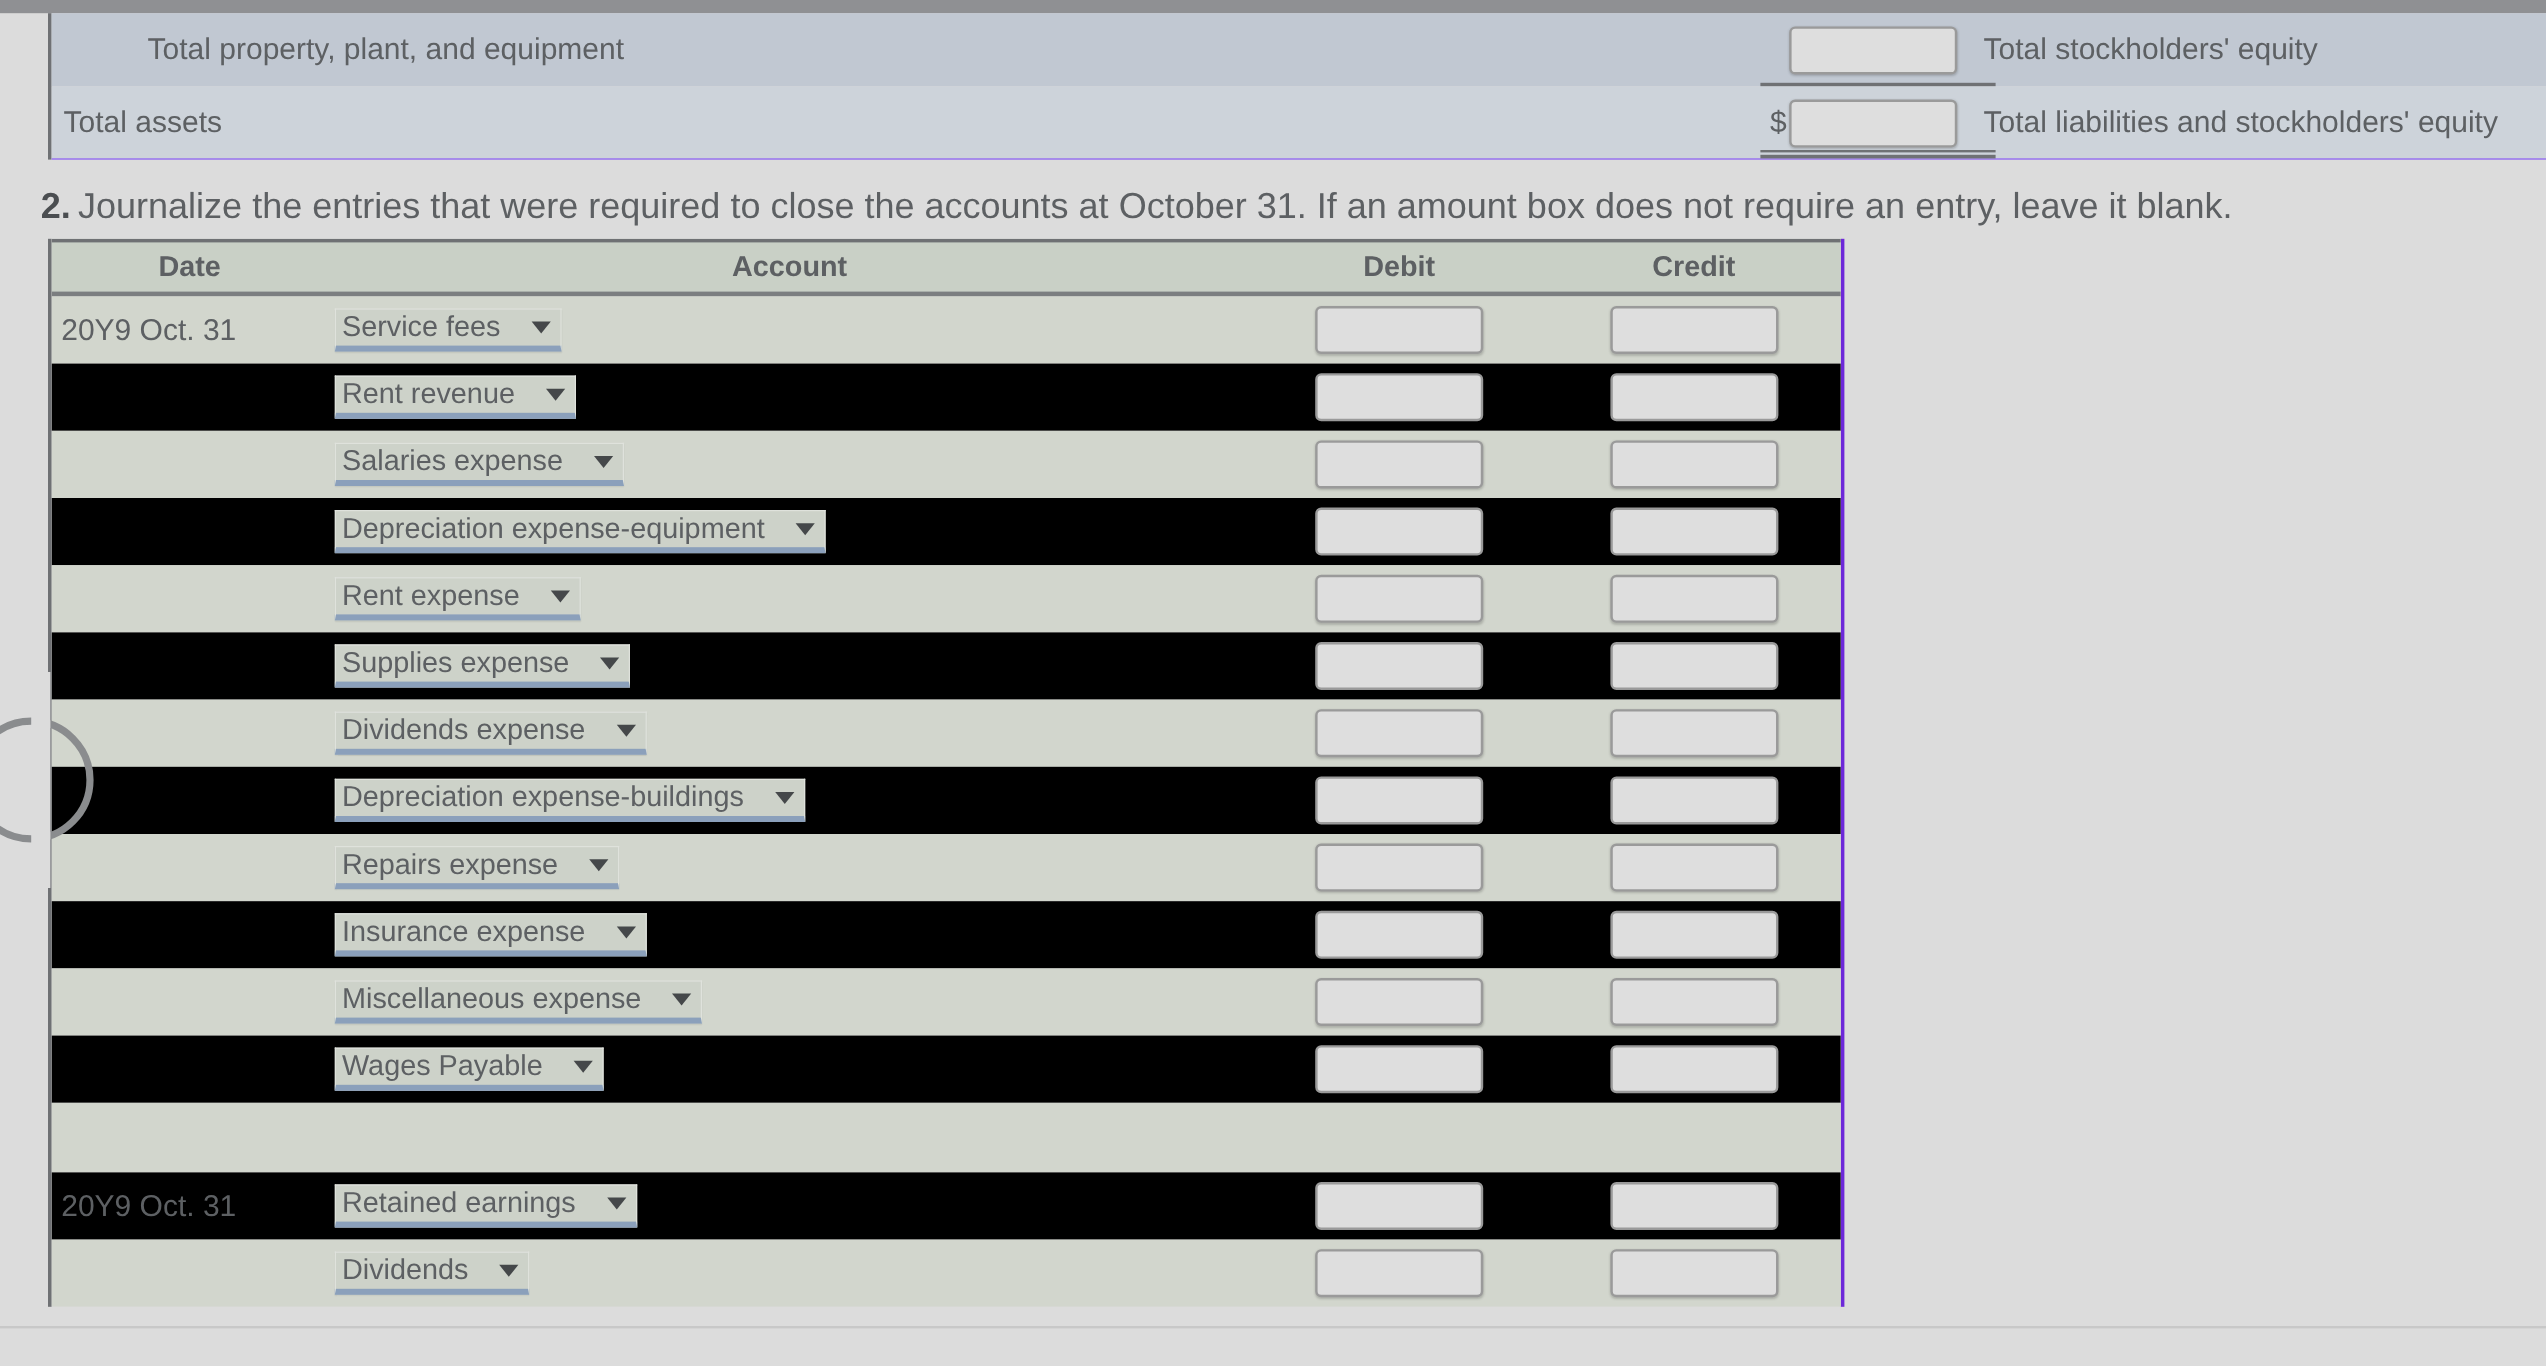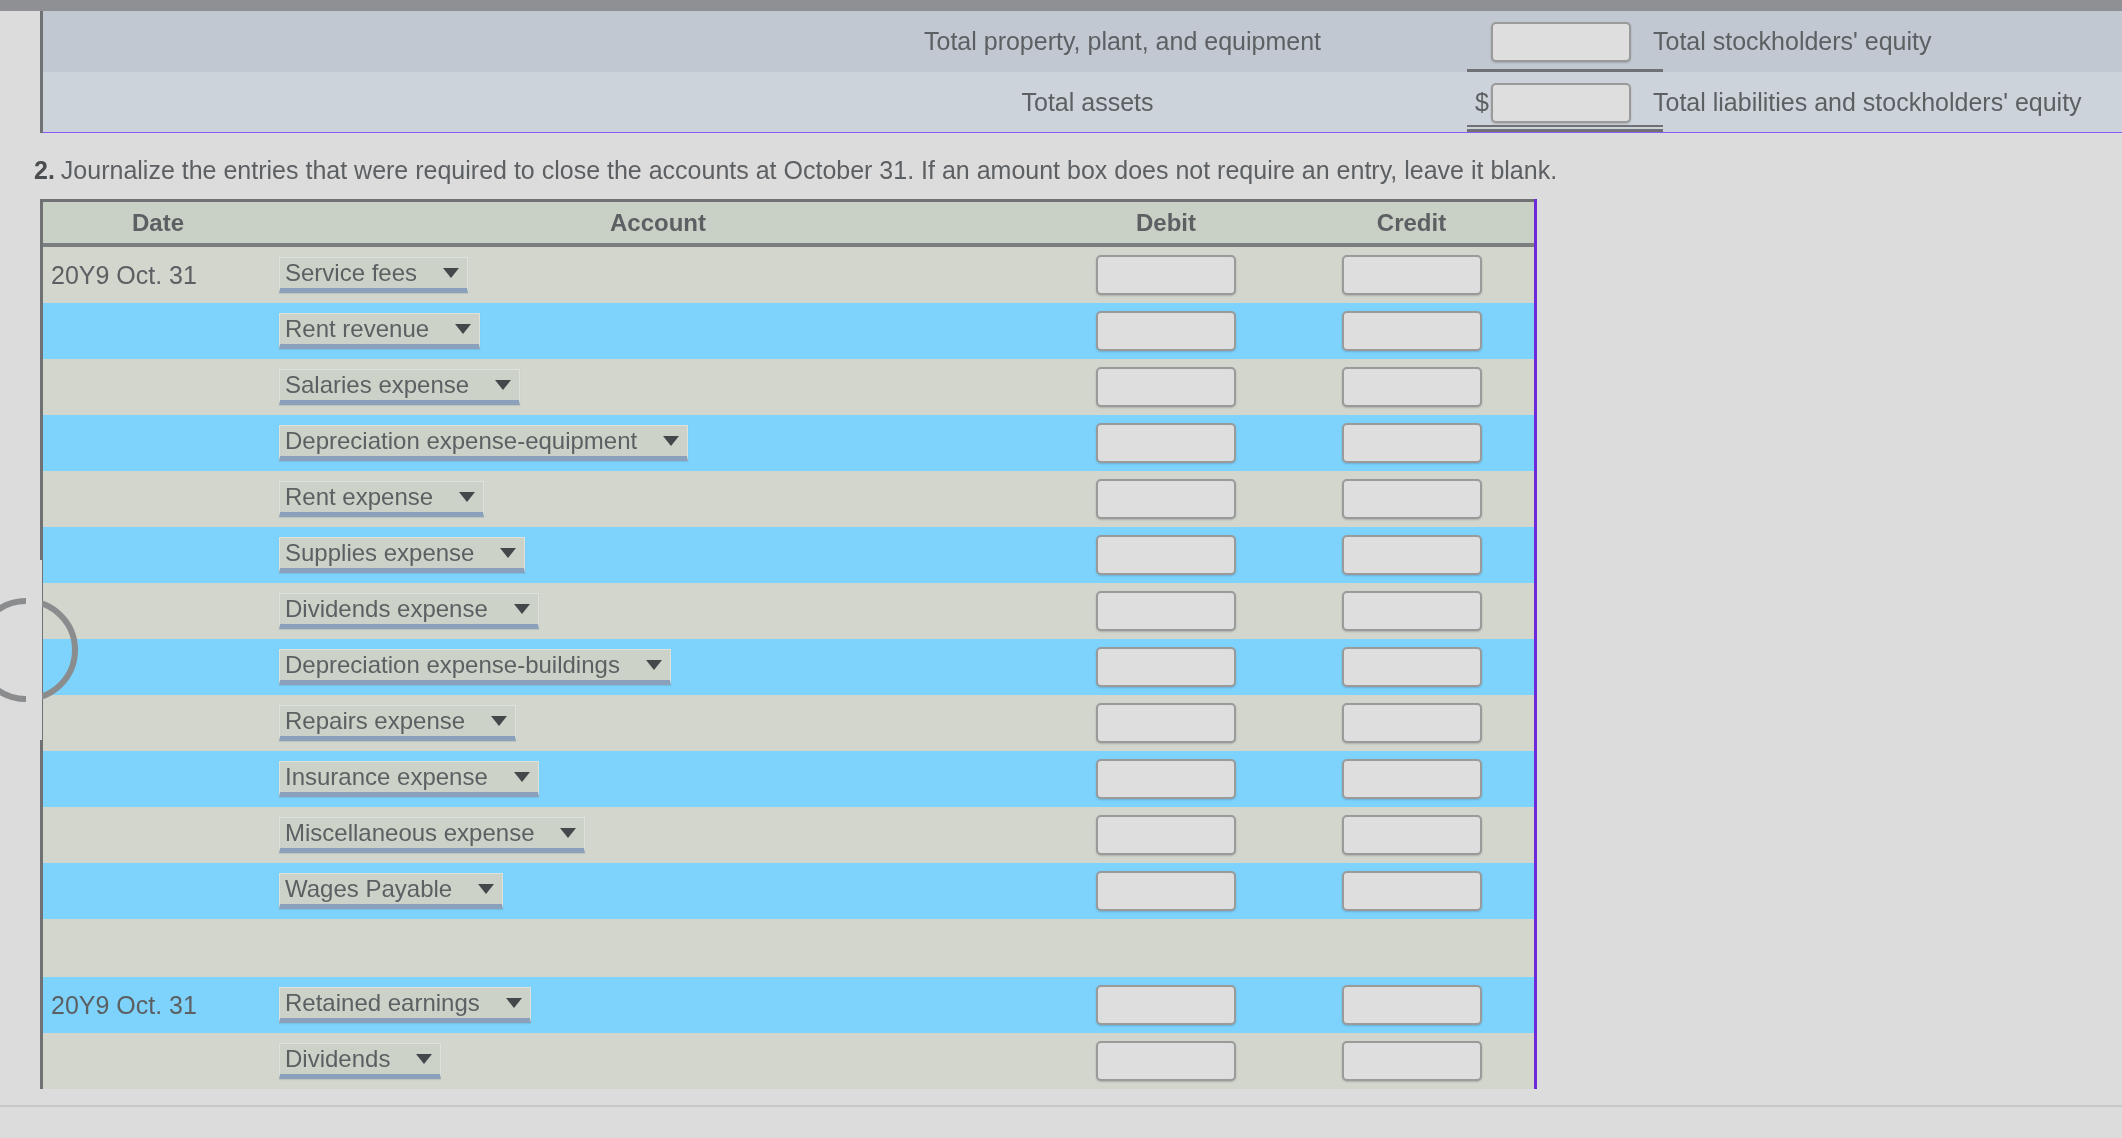--- a/index.html
+++ b/index.html
@@ -34,21 +34,20 @@
     width: 2082px;
     border-left: 3px solid #6f7174;
     box-sizing: border-box;
   }
   .bs-row {
     position: relative;
     display: flex;
     align-items: center;
     height: 61px;
     box-sizing: border-box;
-    justify-content: center;
   }
   .bs-row.shade-a { background: #c1c8d2; }
   .bs-row.shade-b { background: #cdd3da; }
   .bs-row.last { border-bottom: 1px solid #8b5cf6; }
 
   .bs-label {
     font-size: 25px;
     color: #5d6063;
     white-space: nowrap;
   }
@@ -112,21 +111,21 @@
     border-top: 2px solid #6f7174;
     border-bottom: 3px solid #6f7174;
     box-sizing: border-box;
   }
 
   
   .instruction {
     position: absolute;
     top: 156px;
     left: 34px;
-    font-size: 25px;
+    font-size: 30px;
     color: #5d6063;
     white-space: nowrap;
   }
   .instruction .num {
     font-weight: bold;
     color: #4b4e51;
     margin-right: 6px;
   }
 
   
@@ -160,21 +159,21 @@
   .col-acct   { width: 770px; }
   .col-debit  { width: 246px; }
   .col-credit { width: 245px; }
 
   .j-row {
     display: flex;
     height: 56px;
     align-items: center;
   }
   .j-row.shade-a { background: #d2d6cd; }
-  .j-row.shade-b { background: #7dd3fc; }
+  .j-row.shade-b { background: #000000; }
   .j-row.spacer  { height: 58px; }
 
   .cell-date {
     width: 230px;
     font-size: 25px;
     color: #5d6063;
     padding-left: 8px;
     box-sizing: border-box;
     white-space: nowrap;
   }

